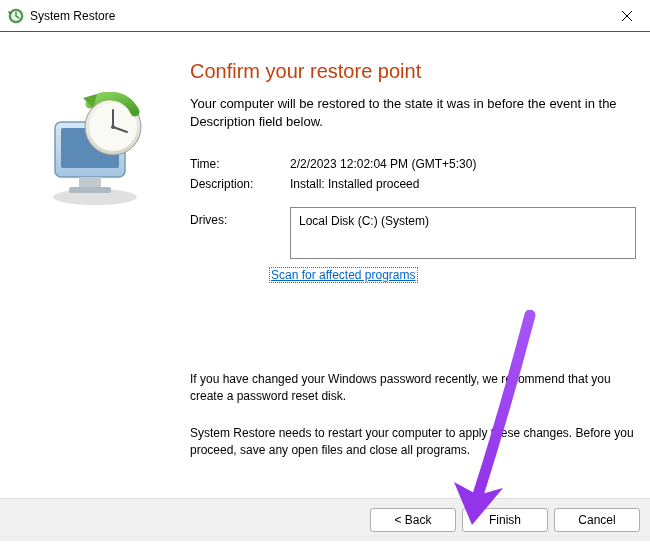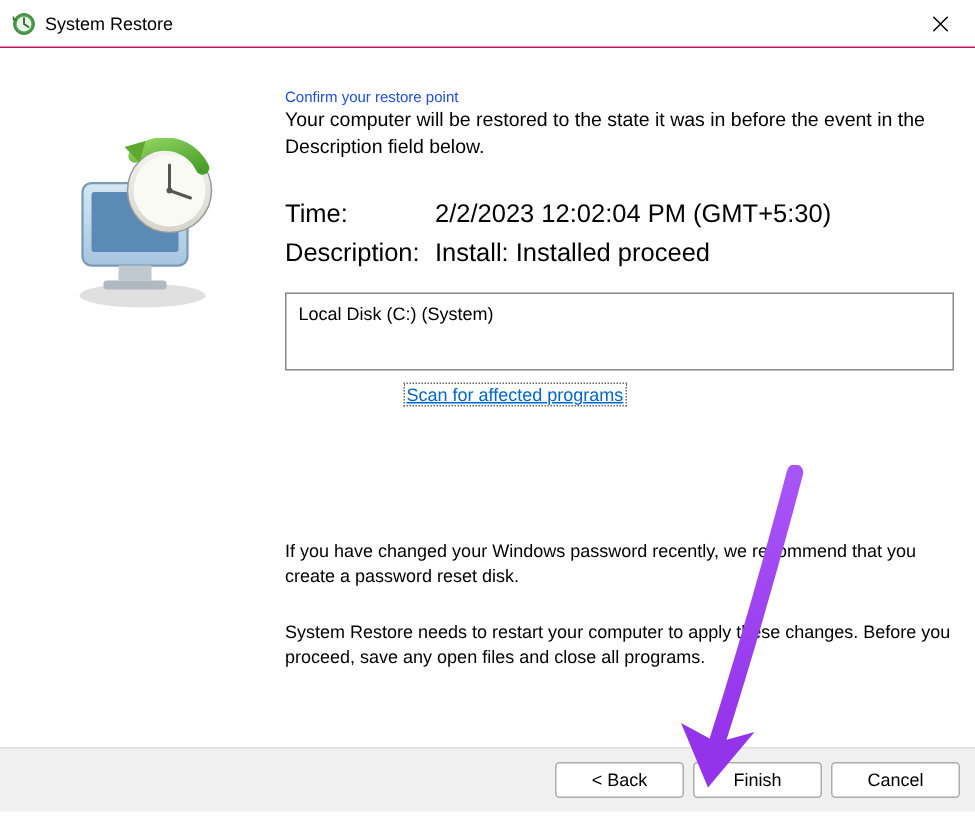--- a/index.html
+++ b/index.html
@@ -53,34 +53,35 @@
       display: flex;
       justify-content: center;
     }
     .restore-graphic { width: 120px; height: 120px; }
     .content-col {
       flex: 1;
       padding-top: 28px;
       color: #000;
     }
     .heading {
-      font-size: 10px;
+      font-size: 20px;
       font-weight: 400;
-      color: #1d4ed8;
+      color: #c2410c;
+      margin-bottom: 12px;
     }
     .subtext {
       font-size: 13px;
       color: #000;
       line-height: 1.4;
       margin-bottom: 26px;
     }
     .info-row {
       display: flex;
       margin-bottom: 6px;
-      font-size: 17px;
+      font-size: 12px;
     }
     .info-label { width: 100px; }
     .info-value { flex: 1; }
     .drives-row { display: flex; margin-top: 16px; }
     .drives-label { width: 100px; font-size: 12px; padding-top: 6px; }
     .drives-box {
       flex: 1;
       border: 1px solid #888;
       height: 52px;
       padding: 6px 8px;
@@ -197,20 +198,21 @@
     <div class="info-row">
       <span class="info-label">Time:</span>
       <span class="info-value">2/2/2023 12:02:04 PM (GMT+5:30)</span>
     </div>
     <div class="info-row">
       <span class="info-label">Description:</span>
       <span class="info-value">Install: Installed proceed</span>
     </div>
 
     <div class="drives-row">
+      <span class="drives-label">Drives:</span>
       <div class="drives-box">
         <div>Local Disk (C:) (System)</div>
       </div>
     </div>
 
     <a class="scan-link">Scan for affected programs</a>
 
     <p class="note note1">If you have changed your Windows password recently, we recommend that you create a password reset disk.</p>
     <p class="note note2">System Restore needs to restart your computer to apply these changes. Before you proceed, save any open files and close all programs.</p>
   </div>

